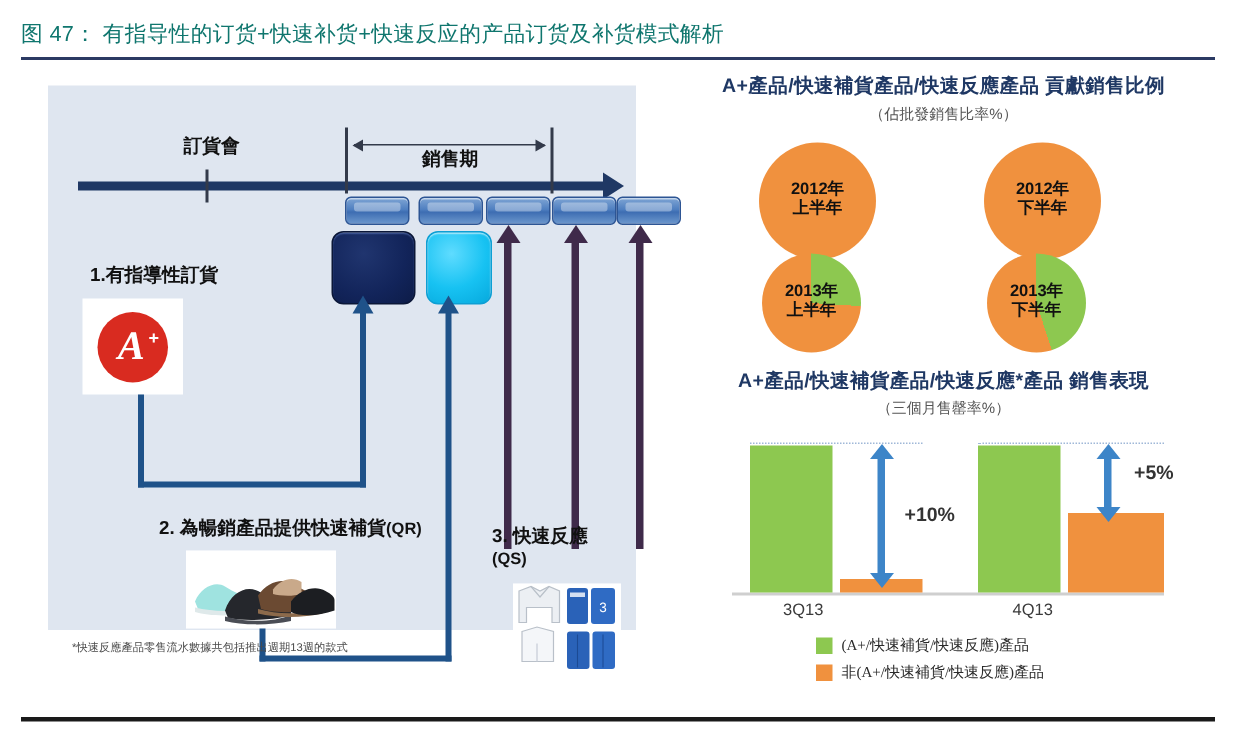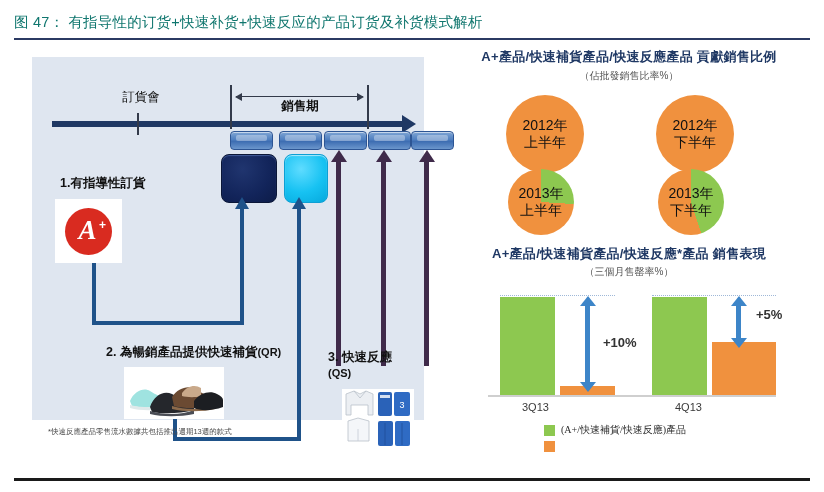--- a/index.html
+++ b/index.html
@@ -38,21 +38,21 @@
   }
   .tick{
     position:absolute;width:1.6px;background:#333a4a;
   }
   .tick-order{left:105px;top:56px;height:22px;}
   .tick-sale-start{left:198px;top:28px;height:44px;}
   .tick-sale-end{left:335px;top:28px;height:44px;}
 
   .lbl-order{
     position:absolute;left:74px;top:32px;width:70px;text-align:center;
-    font-size:12.5px;font-weight:normal;color:#111;
+    font-size:12.5px;font-weight:bold;color:#111;
   }
   .lbl-sale{
     position:absolute;left:226px;top:41px;width:84px;text-align:center;
     font-size:12.5px;font-weight:bold;color:#111;
   }
   .span-arrow{
     position:absolute;left:204px;top:39px;width:127px;height:1.4px;
     background:#333a4a;
   }
   .span-arrow:before,.span-arrow:after{
@@ -178,21 +178,21 @@
     text-align:center;font-size:10px;color:#555;margin-top:3px;
   }
 
   .pies{position:relative;height:148px;margin-top:6px;}
   .pie-wrap{position:absolute;width:78px;height:78px;}
   .pie{
     width:100%;height:100%;border-radius:50%;position:relative;
   }
   .pie-label{
     position:absolute;left:0;top:50%;width:100%;transform:translateY(-50%);
-    text-align:center;font-size:14px;font-weight:normal;color:#111;
+    text-align:center;font-size:11px;font-weight:bold;color:#111;
     line-height:1.25;white-space:nowrap;
   }
 
   .chart2-title{margin-top:8px;}
 
   .barchart{position:relative;height:108px;margin-top:10px;}
   .bc-baseline{
     position:absolute;left:48px;bottom:0;width:288px;height:2px;background:#cfcfcf;
   }
   .bar{position:absolute;bottom:2px;}
@@ -392,17 +392,18 @@
     <div class="xlabel" style="left:235px;top:112px;">4Q13</div>
   </div>
 
   <div class="legend">
     <div class="legend-row">
       <span class="legend-swatch" id="sw0" style="background: rgb(141, 200, 80);"></span>
       <span class="legend-text">(A+/快速補貨/快速反應)產品</span>
     </div>
     <div class="legend-row">
       <span class="legend-swatch" id="sw1" style="background: rgb(240, 145, 62);"></span>
+      <span class="legend-text">非(A+/快速補貨/快速反應)產品</span>
     </div>
   </div>
 </div>
 
 <div class="bottom-rule"></div>
 
 </body></html>

